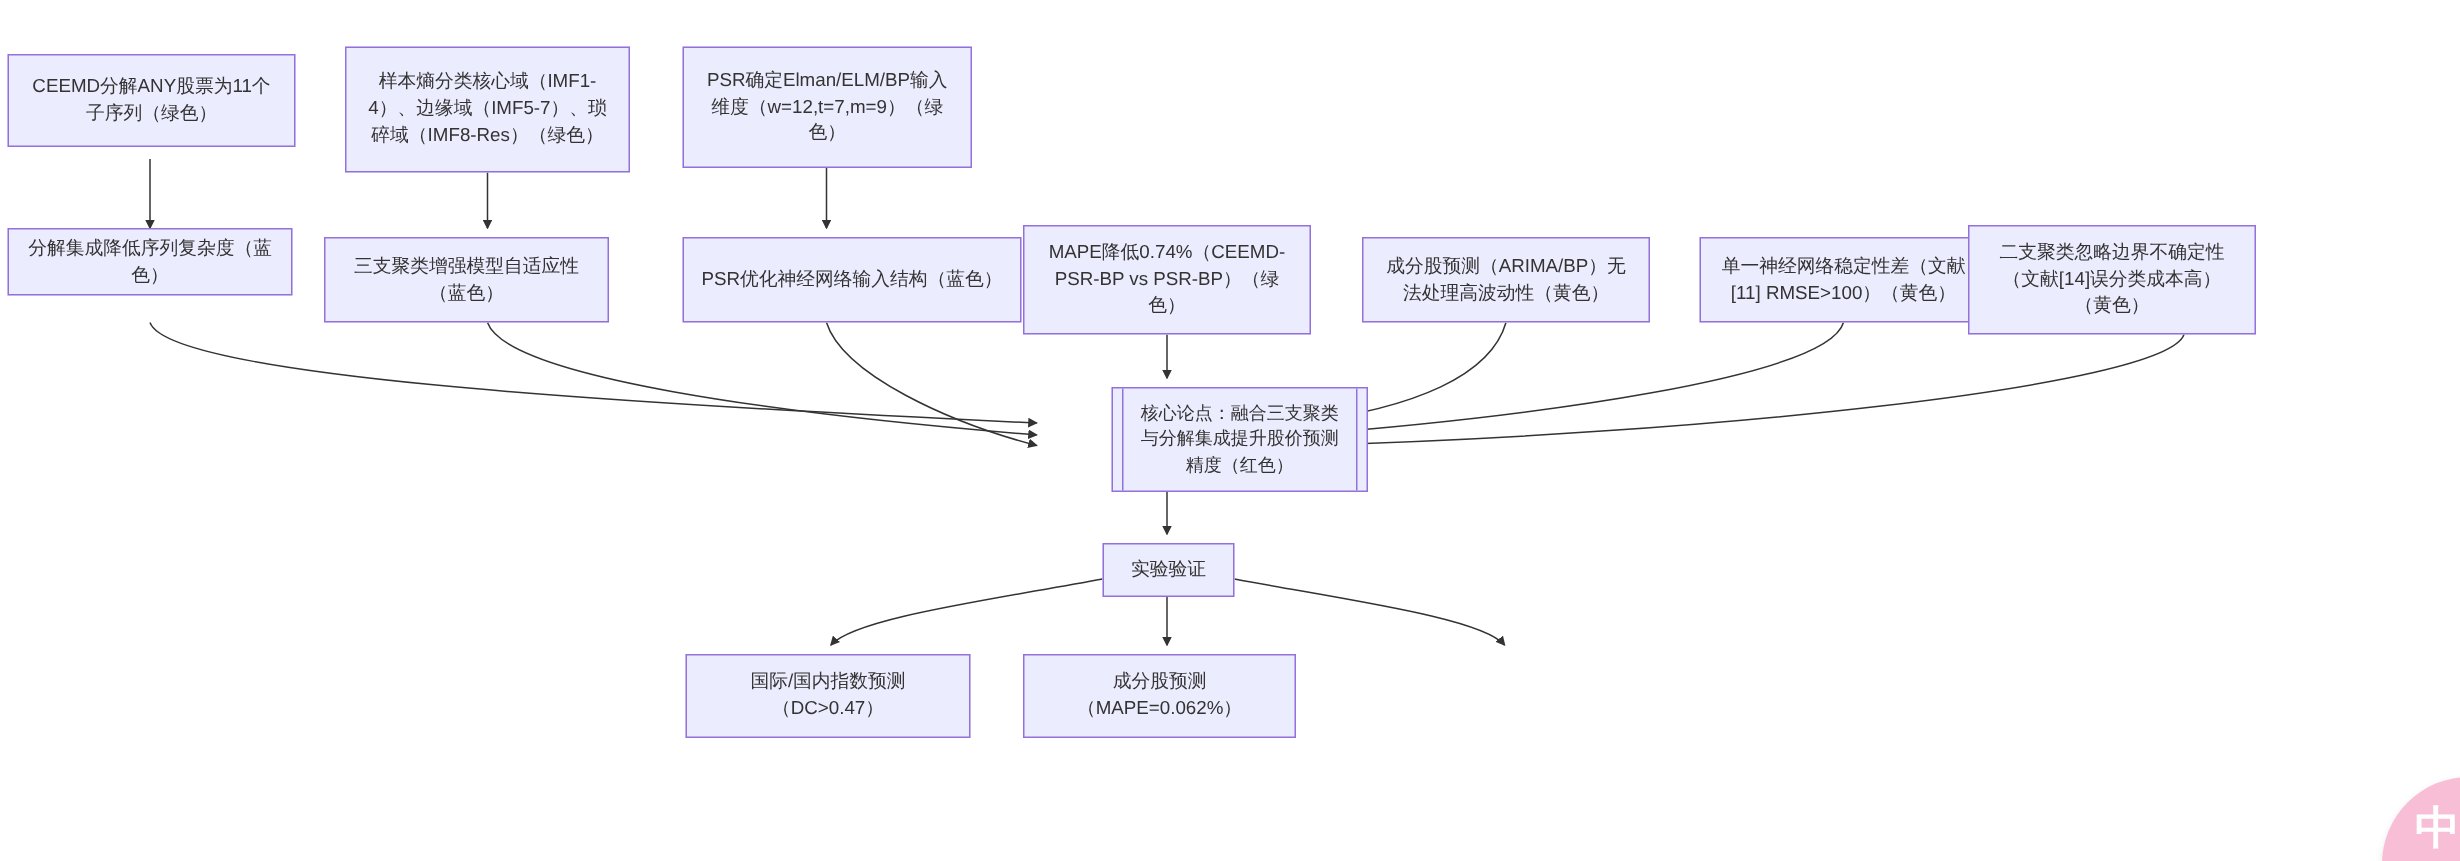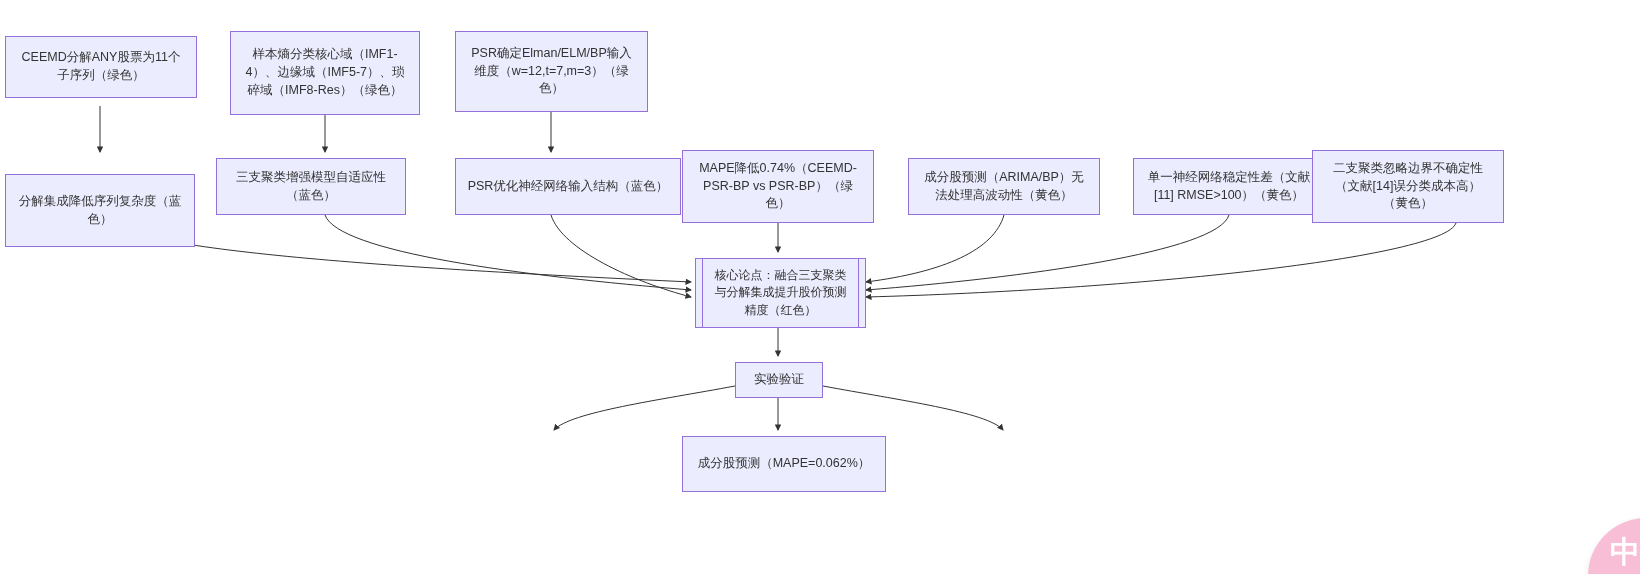--- a/index.html
+++ b/index.html
@@ -14,21 +14,21 @@
     position:absolute;
     background:#ECECFF;
     border:1px solid #9370DB;
     color:#333333;
     font-size:12.5px;
     line-height:1.42;
     display:flex; align-items:center; justify-content:center;
     text-align:center;
     padding:6px 10px;
   }
-  .node.subroutine { padding:6px 14px; }
+  .node.subroutine { padding:6px 14px;margin-left:46px; }
   .node.subroutine::before,
   .node.subroutine::after {
     content:""; position:absolute; top:0; bottom:0; width:1px; background:#9370DB;
   }
   .node.subroutine::before { left:6px; }
   .node.subroutine::after  { right:6px; }
   .float-badge {
     position:absolute;
     width:116px; height:116px;
     right:-64px; bottom:-60px;
@@ -75,24 +75,24 @@
     <path d="M823,386 C898,400 988,412 1003,430" stroke="#333333" stroke-width="1" marker-end="url(#ah)"></path>
   </svg>
 
   <div class="node" style="left:5px;top:36px;width:192px;height:62px">
       <span>CEEMD分解ANY股票为11个子序列（绿色）</span>
     </div>
   <div class="node" style="left:230px;top:31px;width:190px;height:84px">
       <span>样本熵分类核心域（IMF1-4）、边缘域（IMF5-7）、琐碎域（IMF8-Res）（绿色）</span>
     </div>
   <div class="node" style="left:455px;top:31px;width:193px;height:81px">
-      <span>PSR确定Elman/ELM/BP输入维度（w=12,t=7,m=3）（绿色）</span>
+      <span>PSR确定Elman/ELM/BP输入维度（w=12,t=7,m=9）（绿色）</span>
     </div>
 
-  <div class="node" style="left:5px;top:174px;width:190px;height:73px">
+  <div class="node" style="left:5px;top:152px;width:190px;height:45px">
       <span>分解集成降低序列复杂度（蓝色）</span>
     </div>
   <div class="node" style="left:216px;top:158px;width:190px;height:57px">
       <span>三支聚类增强模型自适应性（蓝色）</span>
     </div>
   <div class="node" style="left:455px;top:158px;width:226px;height:57px">
       <span>PSR优化神经网络输入结构（蓝色）</span>
     </div>
   <div class="node" style="left:682px;top:150px;width:192px;height:73px">
       <span>MAPE降低0.74%（CEEMD-PSR-BP vs PSR-BP）（绿色）</span>
@@ -108,21 +108,24 @@
     </div>
 
   <div class="node subroutine" style="left:695px;top:258px;width:171px;height:70px;font-size:12px">
       <span>核心论点：融合三支聚类与分解集成提升股价预测精度（红色）</span>
     </div>
 
   <div class="node" style="left:735px;top:362px;width:88px;height:36px">
       <span>实验验证</span>
     </div>
 
-  <div class="node" style="left:682px;top:436px;width:204px;height:56px">
+  <div class="node" style="left:457px;top:436px;width:190px;height:56px">
+      <span>国际/国内指数预测（DC&gt;0.47）</span>
+    </div>
+  <div class="node" style="left:682px;top:436px;width:182px;height:56px">
       <span>成分股预测（MAPE=0.062%）</span>
     </div>
 
   <div class="float-badge">
     <span class="badge-text">中A</span>
   </div>
 
 </div>
 
 </body></html>

